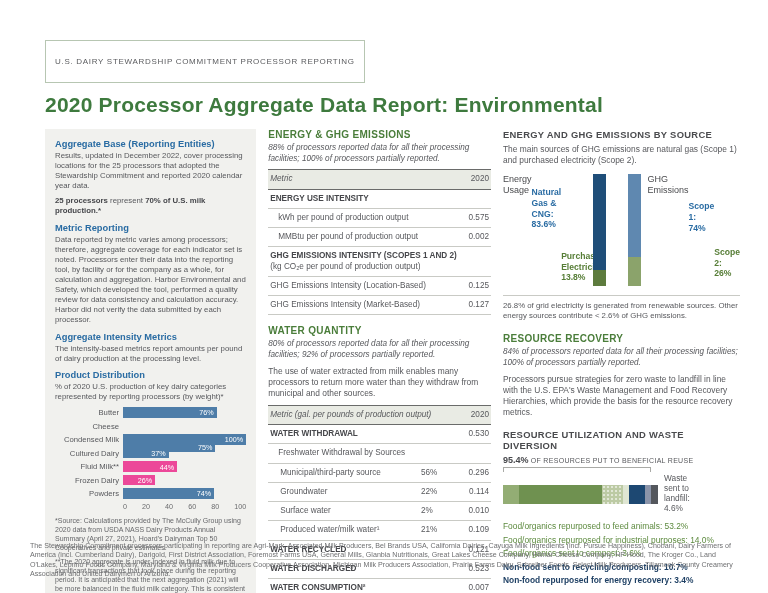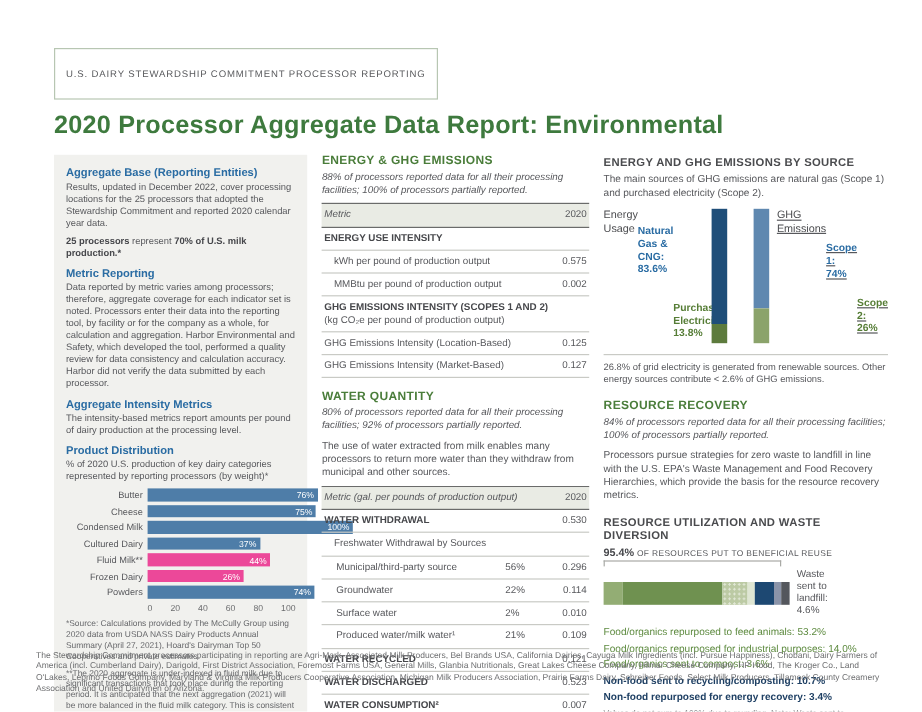--- a/index.html
+++ b/index.html
@@ -32,29 +32,29 @@
   .tr.sect .lab{font-weight:bold;color:#46474b;}
   .tr.bold .lab{font-weight:bold;color:#46474b;}
   .sub{font-weight:normal;color:#57585c;}
   .ind{padding-left:8px;}
   .ind2{padding-left:10px;}
   
   .pd-chart{margin:5px 0 2px;}
   .pd-row{display:flex;align-items:center;margin-bottom:3px;}
   .pd-label{width:64px;text-align:right;font-size:7.7px;padding-right:4px;}
   .pd-track{flex:1;height:10.5px;}
-  .pd-bar{height:100%;display:flex;align-items:center;justify-content:flex-end;padding-left:48px;}
+  .pd-bar{height:100%;display:flex;align-items:center;justify-content:flex-end;}
   .pd-val{color:#fff;font-size:7.2px;padding-right:3px;}
   .pd-axis{display:flex;justify-content:space-between;margin-left:68px;font-size:7.2px;color:#6b6c6e;margin-bottom:6px;}
   .fineprint{font-size:7px;line-height:1.3;color:#66676a;margin:0 0 5px;}
   
   .src-chart{display:flex;margin:8px 0 0;height:112px;}
   .src-side{display:flex;flex-direction:row;font-size:8.6px;line-height:1.25;}
   .src-side.lft{width:88px;}
-  .src-side.rgt{flex:1;padding-left:4px;text-decoration:underline;}
+  .src-side.rgt{flex:1;padding-left:4px;}
   .src-side .t{color:#4a4b4e;font-size:9px;}
   .lbl-blue{color:#2a6ca3;font-weight:bold;}
   .lbl-green{color:#567d36;font-weight:bold;}
   .m1{margin-top:13px;}
   .mAuto{margin-top:auto;margin-bottom:3px;}
   .m2{margin-top:27px;}
   .mAuto2{margin-top:auto;margin-bottom:7px;}
   .src-bars{width:72px;display:flex;justify-content:center;gap:22px;}
   .vbar{width:13px;display:flex;flex-direction:column;height:112px;}
   .src-note{border-top:1px solid #c9cac5;margin-top:9px;padding-top:5px;font-size:7.8px;line-height:1.3;margin-bottom:0;}
@@ -103,21 +103,21 @@
             <div class="pd-label">Butter</div>
             <div class="pd-track">
               <div class="pd-bar" style="width: 76%; background: rgb(78, 125, 168);">
                 <span class="pd-val">76%</span>
               </div>
             </div>
           </div>
           <div class="pd-row">
             <div class="pd-label">Cheese</div>
             <div class="pd-track">
-              <div class="pd-bar" style="width: 75%; background: rgb(78, 125, 168);">
+              <div class="pd-bar" style="width: 75%; background: rgb(78, 125, 168); margin-top: 21px;">
                 <span class="pd-val">75%</span>
               </div>
             </div>
           </div>
           <div class="pd-row">
             <div class="pd-label">Condensed Milk</div>
             <div class="pd-track">
               <div class="pd-bar" style="width: 100%; background: rgb(78, 125, 168);">
                 <span class="pd-val">100%</span>
               </div>

